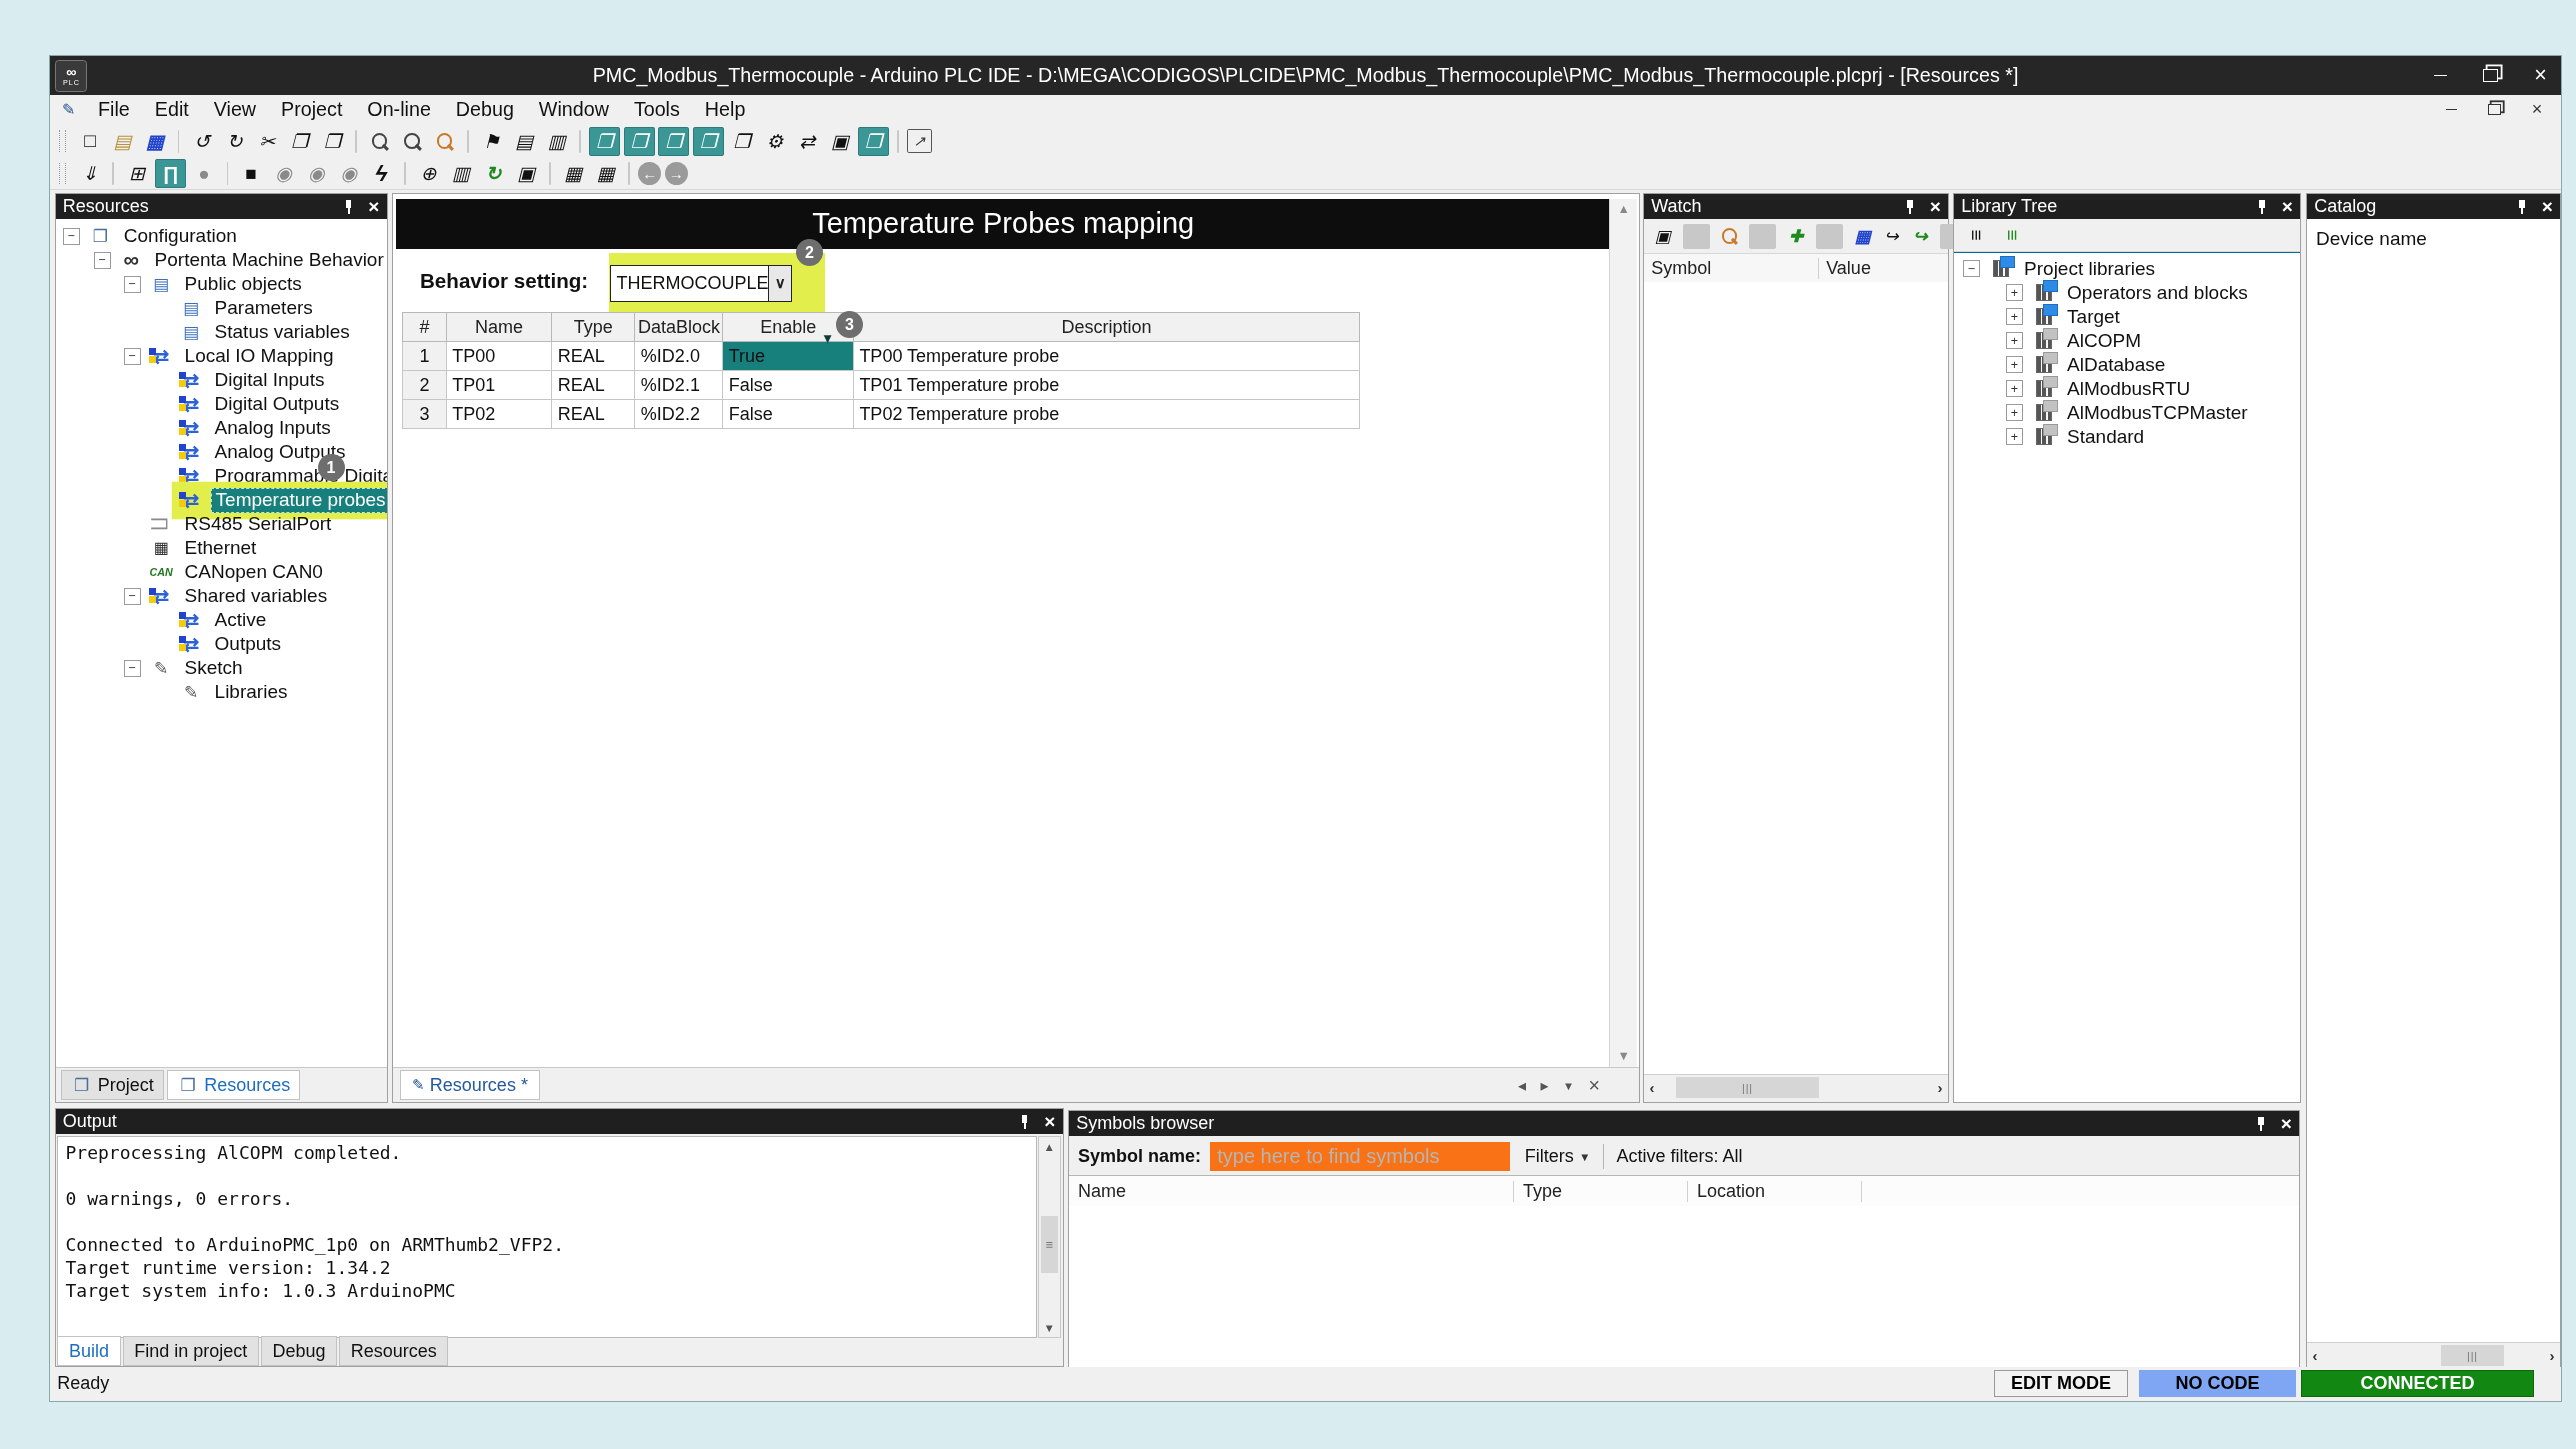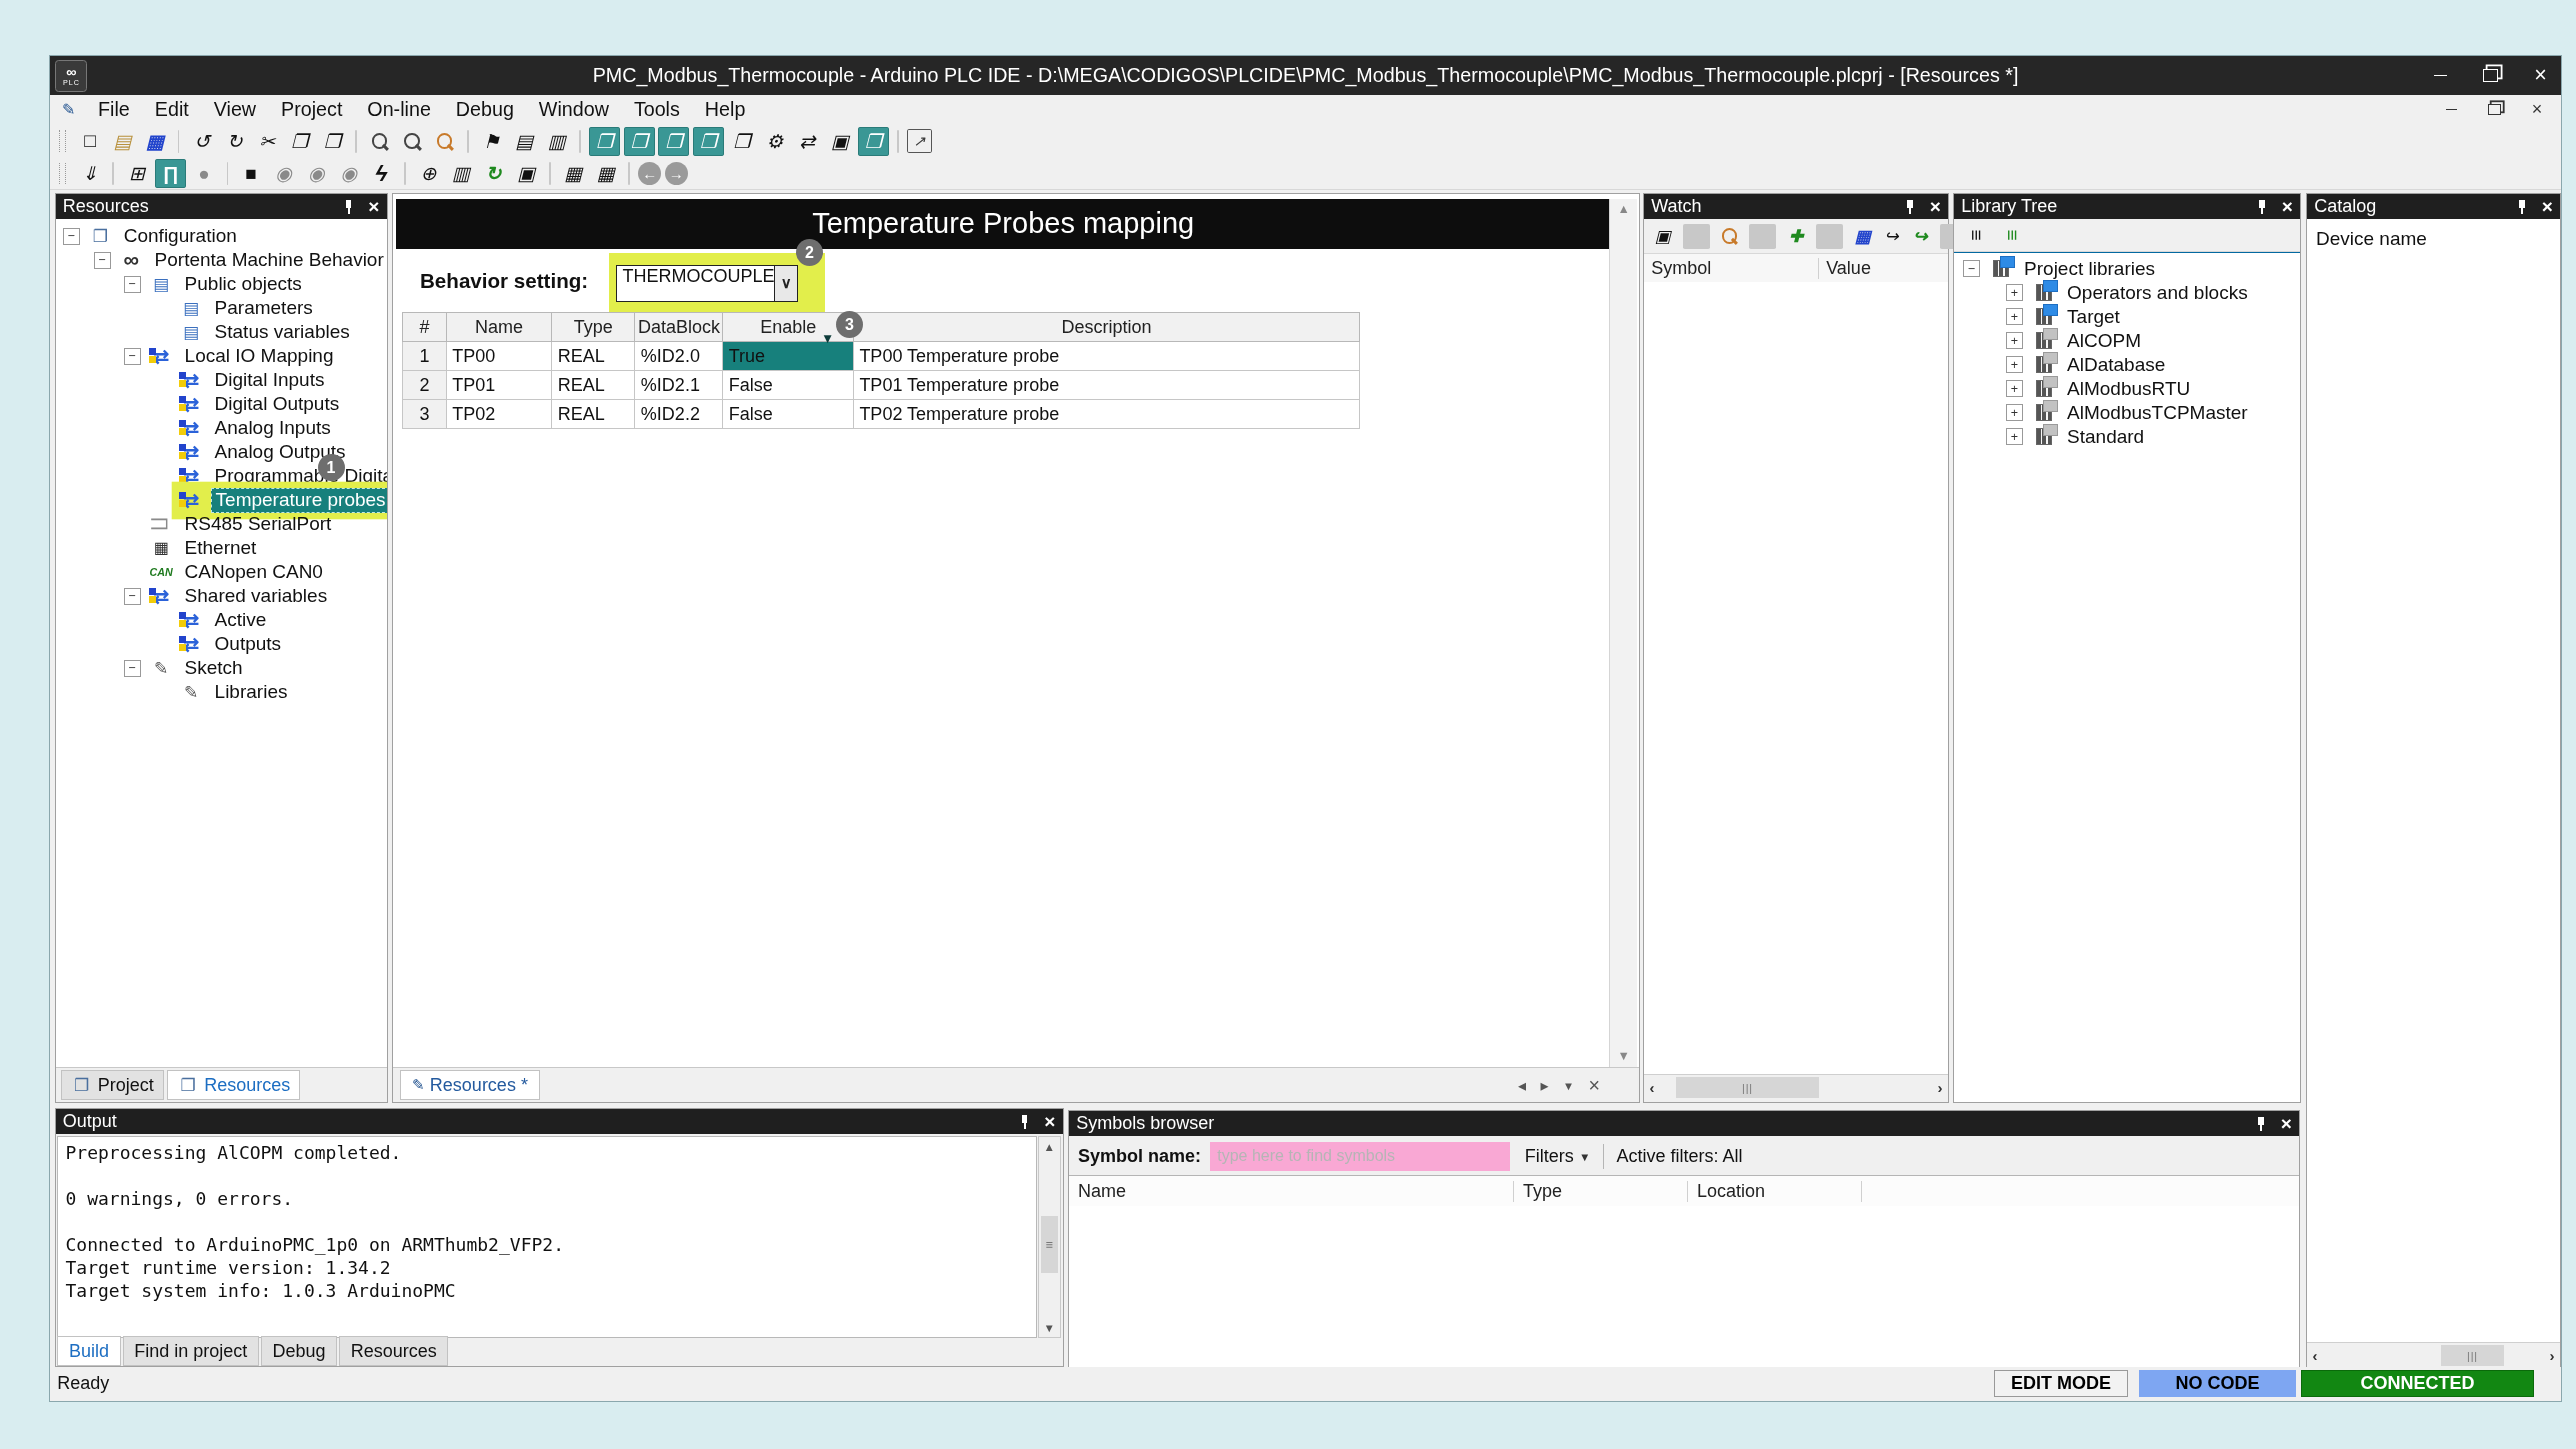--- a/index.html
+++ b/index.html
@@ -93,21 +93,21 @@
   .badge{position:absolute;width:27px;height:27px;border-radius:50%;background:#6e6e6e;color:#fff;font-size:16px;font-weight:bold;display:flex;align-items:center;justify-content:center;z-index:30;}
 
   
   #editor{left:342px;top:137px;width:1248px;height:910px;background:#fff;}
   .ed-header{position:absolute;left:2.7px;top:4.5px;width:1215px;height:50px;background:#0d0d0d;color:#fff;display:flex;align-items:center;justify-content:center;font-size:29px;font-weight:normal;}
   .ed-scroll{position:absolute;right:1.8px;top:4.5px;width:27px;height:902px;background:#f2f2f2;border-left:0.9px solid #d5d5d5;}
   .ed-scroll .up{position:absolute;top:3.6px;left:0;right:0;text-align:center;color:#888;font-size:12.5px;}
   .ed-scroll .dn{position:absolute;bottom:38px;left:0;right:0;text-align:center;color:#888;font-size:12.5px;}
   .bh-label{position:absolute;left:27px;top:75px;font-size:20.6px;font-weight:bold;color:#111;}
   .anno-box{position:absolute;left:216px;top:59px;width:216px;height:59px;background:#e2ee4b;}
-  .bh-select{position:absolute;left:7px;top:11.6px;width:182px;height:37px;background:#fff;border:1.8px solid #222;box-sizing:border-box;display:flex;}
+  .bh-select{position:absolute;left:1px;top:11.6px;width:182px;height:37px;background:#fff;border:1.8px solid #222;box-sizing:border-box;display:flex;align-items:center;}
   .bh-select .val{flex:1;font-size:18px;padding-left:5.4px;color:#111;white-space:nowrap;}
   .bh-select .chev{width:29px;height:100%;border-left:1.8px solid #222;background:#e8e8e8;display:flex;align-items:center;justify-content:center;font-size:15px;font-weight:bold;color:#222;}
   .ptable{position:absolute;left:9px;top:118px;width:958px;border-collapse:collapse;font-size:18px;}
   .ptable th{background:#f1f1f1;border:0.9px solid #b8b8b8;font-weight:normal;height:26px;color:#222;}
   .ptable td{border:0.9px solid #c6c6c6;height:28px;padding:0 5.4px;color:#111;background:#fff;}
   .ptable td.numcell{background:#f1f1f1;text-align:center;padding:0;}
   .enable-true{background:#17807c !important;color:#fff;position:relative;box-shadow:0 0 0 6.3px #e2ee4b;}
   .ed-tabbar{position:absolute;left:0;bottom:0;right:0;height:34px;background:#f0f0f0;border-top:0.9px solid #c8c8c8;display:flex;align-items:center;padding-left:7.2px;}
   .edtab{display:flex;align-items:center;gap:5.4px;background:#fff;border:0.9px solid #c2c2c2;padding:3.6px 10.7px;font-size:18px;color:#245a9e;}
   .edtab .icn{color:#1d4f8d;font-size:15px;}
@@ -147,21 +147,21 @@
   .vscroll .da{position:absolute;bottom:2.7px;left:0;right:0;text-align:center;color:#555;font-size:11.6px;}
   .vscroll .vthumb{position:absolute;left:1.8px;right:1.8px;top:79px;height:57px;background:#d6d6d6;display:flex;align-items:center;justify-content:center;color:#777;font-size:12.5px;}
   .otabs{position:absolute;left:1.8px;bottom:0;height:30px;display:flex;gap:1.8px;align-items:flex-start;}
   .otab{padding:3.6px 10.7px;font-size:18px;background:#e2e2e2;border:0.9px solid #c2c2c2;color:#111;}
   .otab.sel{background:#fff;color:#1d6ec2;}
 
   
   #symbols{left:1018px;top:1054px;width:1232px;height:258px;background:#f0f0f0;}
   .symrow{position:absolute;left:0;top:27px;height:36px;display:flex;align-items:center;width:100%;}
   .symlabel{font-size:18px;font-weight:bold;color:#111;margin-left:9px;}
-  .syminput{width:286px;height:29px;margin-left:9px;border:none;background:#f9a8d4;font-size:16px;padding:0 7.2px;color:#333;font-family:"Liberation Sans",sans-serif;}
+  .syminput{width:286px;height:29px;margin-left:9px;border:none;background:#f97316;font-size:20px;padding:0 7.2px;color:#333;font-family:"Liberation Sans",sans-serif;}
   .syminput::placeholder{color:#b5b5b5;}
   .symfilters{font-size:18px;color:#111;margin-left:14.3px;display:flex;align-items:center;gap:5.4px;}
   .symfilters .dd{font-size:11.6px;color:#333;}
   .symsep{width:0.9px;height:25px;background:#b5b5b5;margin:0 12.5px;}
   .symactive{font-size:18px;color:#111;}
   .symhdr{position:absolute;left:0;top:64px;right:0;height:30px;background:#fcfcfc;border-top:0.9px solid #b5b5b5;border-bottom:0.9px solid #c8c8c8;display:flex;align-items:center;font-size:18px;color:#222;}
   .symhdr .h1{width:445px;padding-left:9px;border-right:0.9px solid #d0d0d0;box-sizing:border-box;}
   .symhdr .h2{width:174px;padding-left:9px;border-right:0.9px solid #d0d0d0;box-sizing:border-box;}
   .symhdr .h3{width:174px;padding-left:9px;border-right:0.9px solid #d0d0d0;box-sizing:border-box;}
   .symbody{position:absolute;left:0;top:95px;right:0;bottom:0;background:#fff;}

